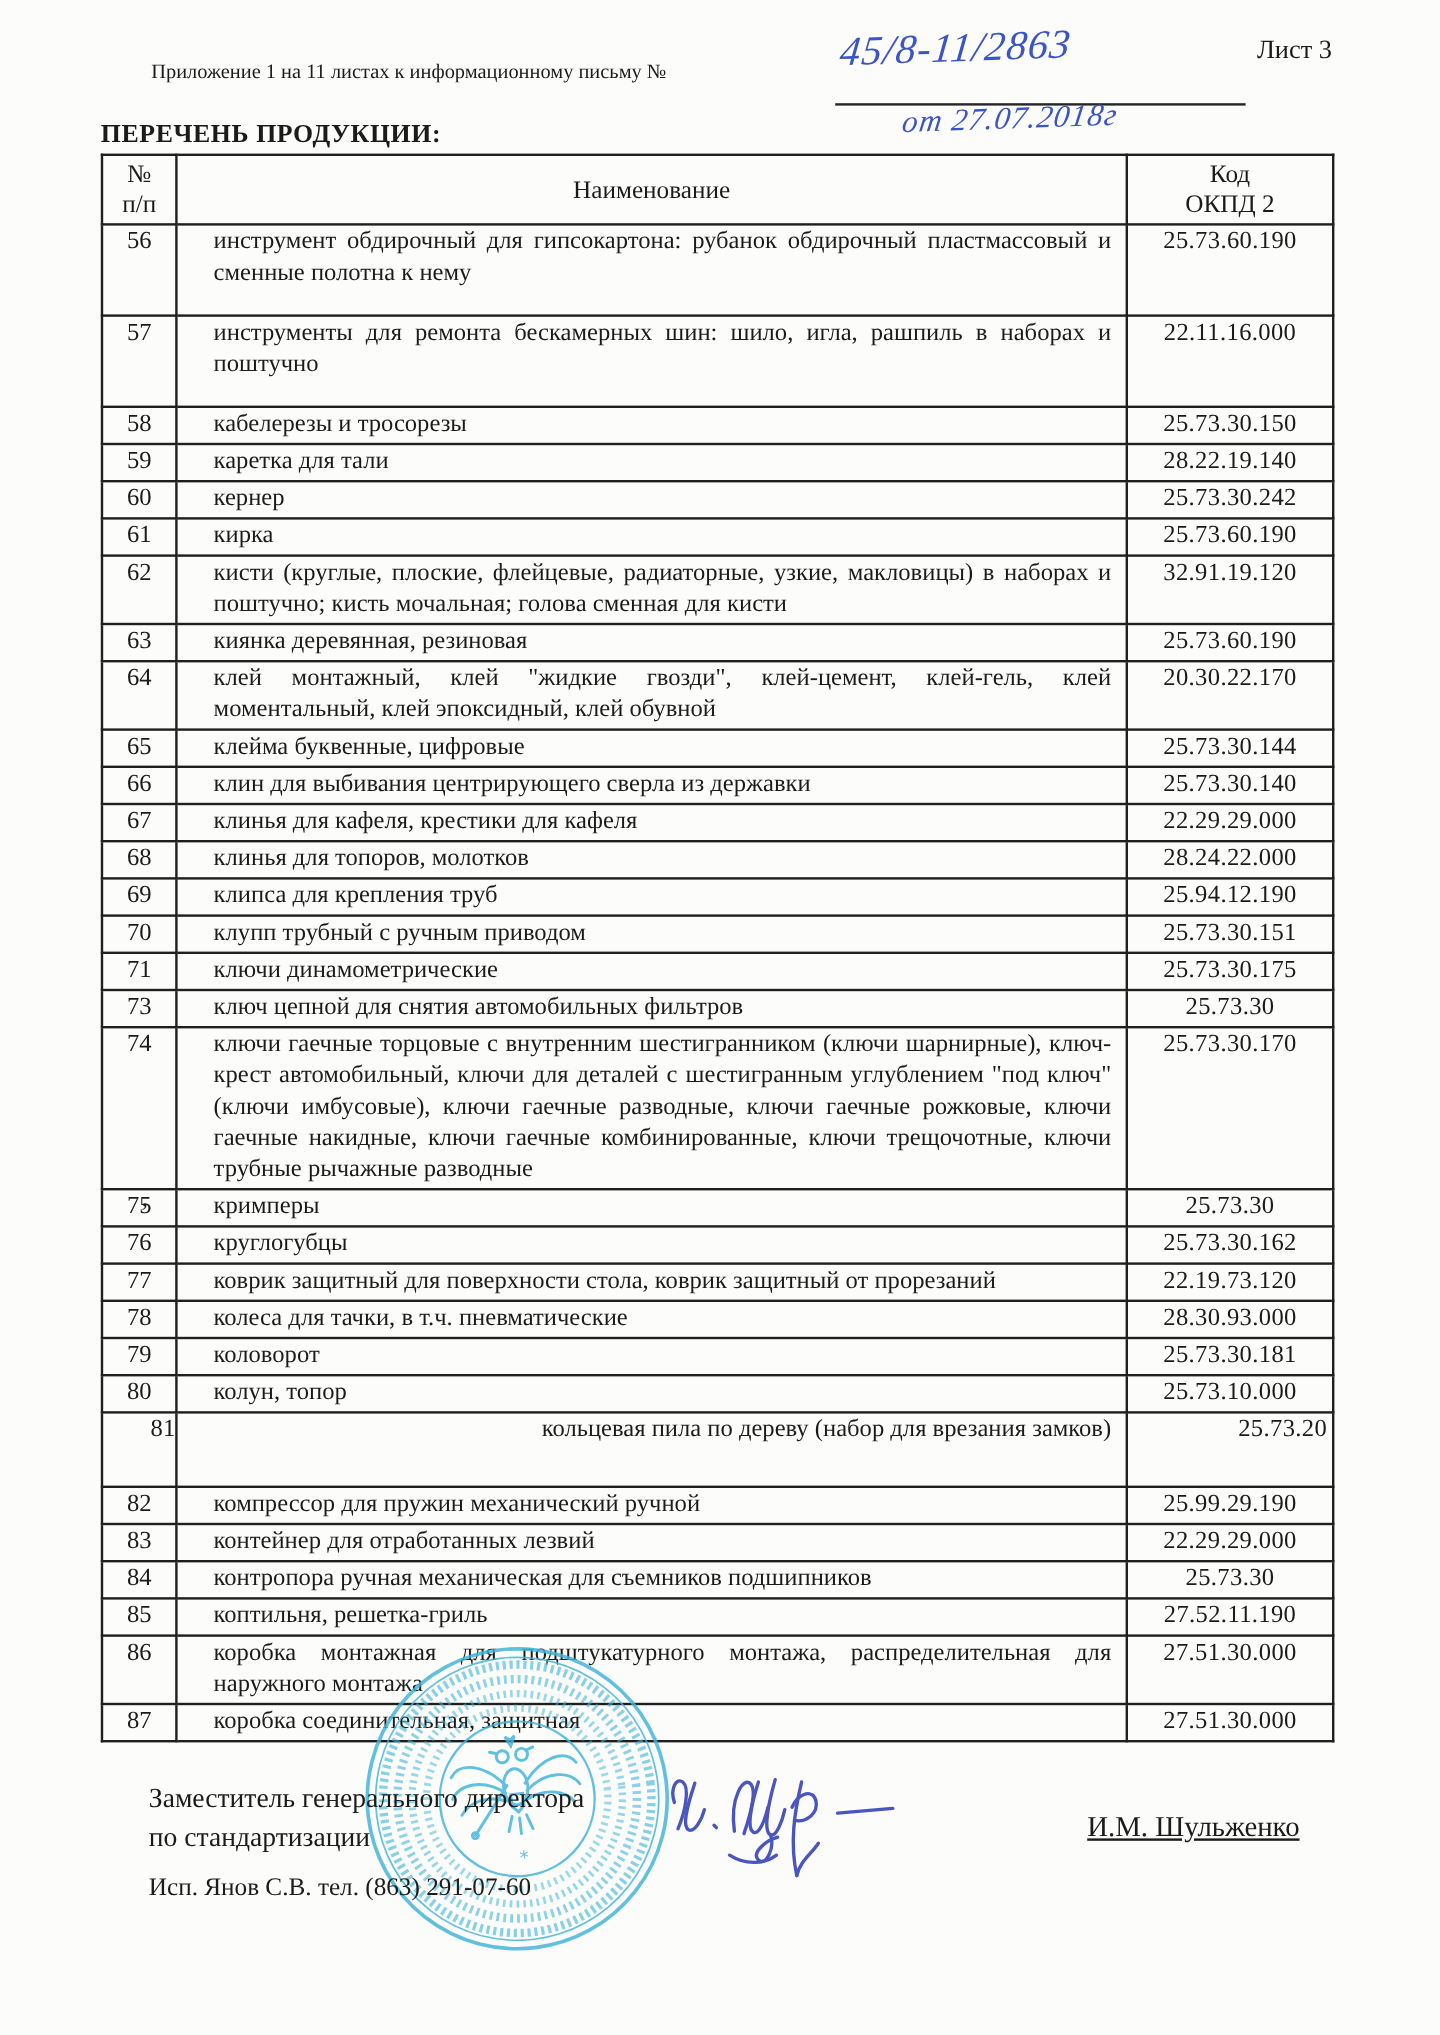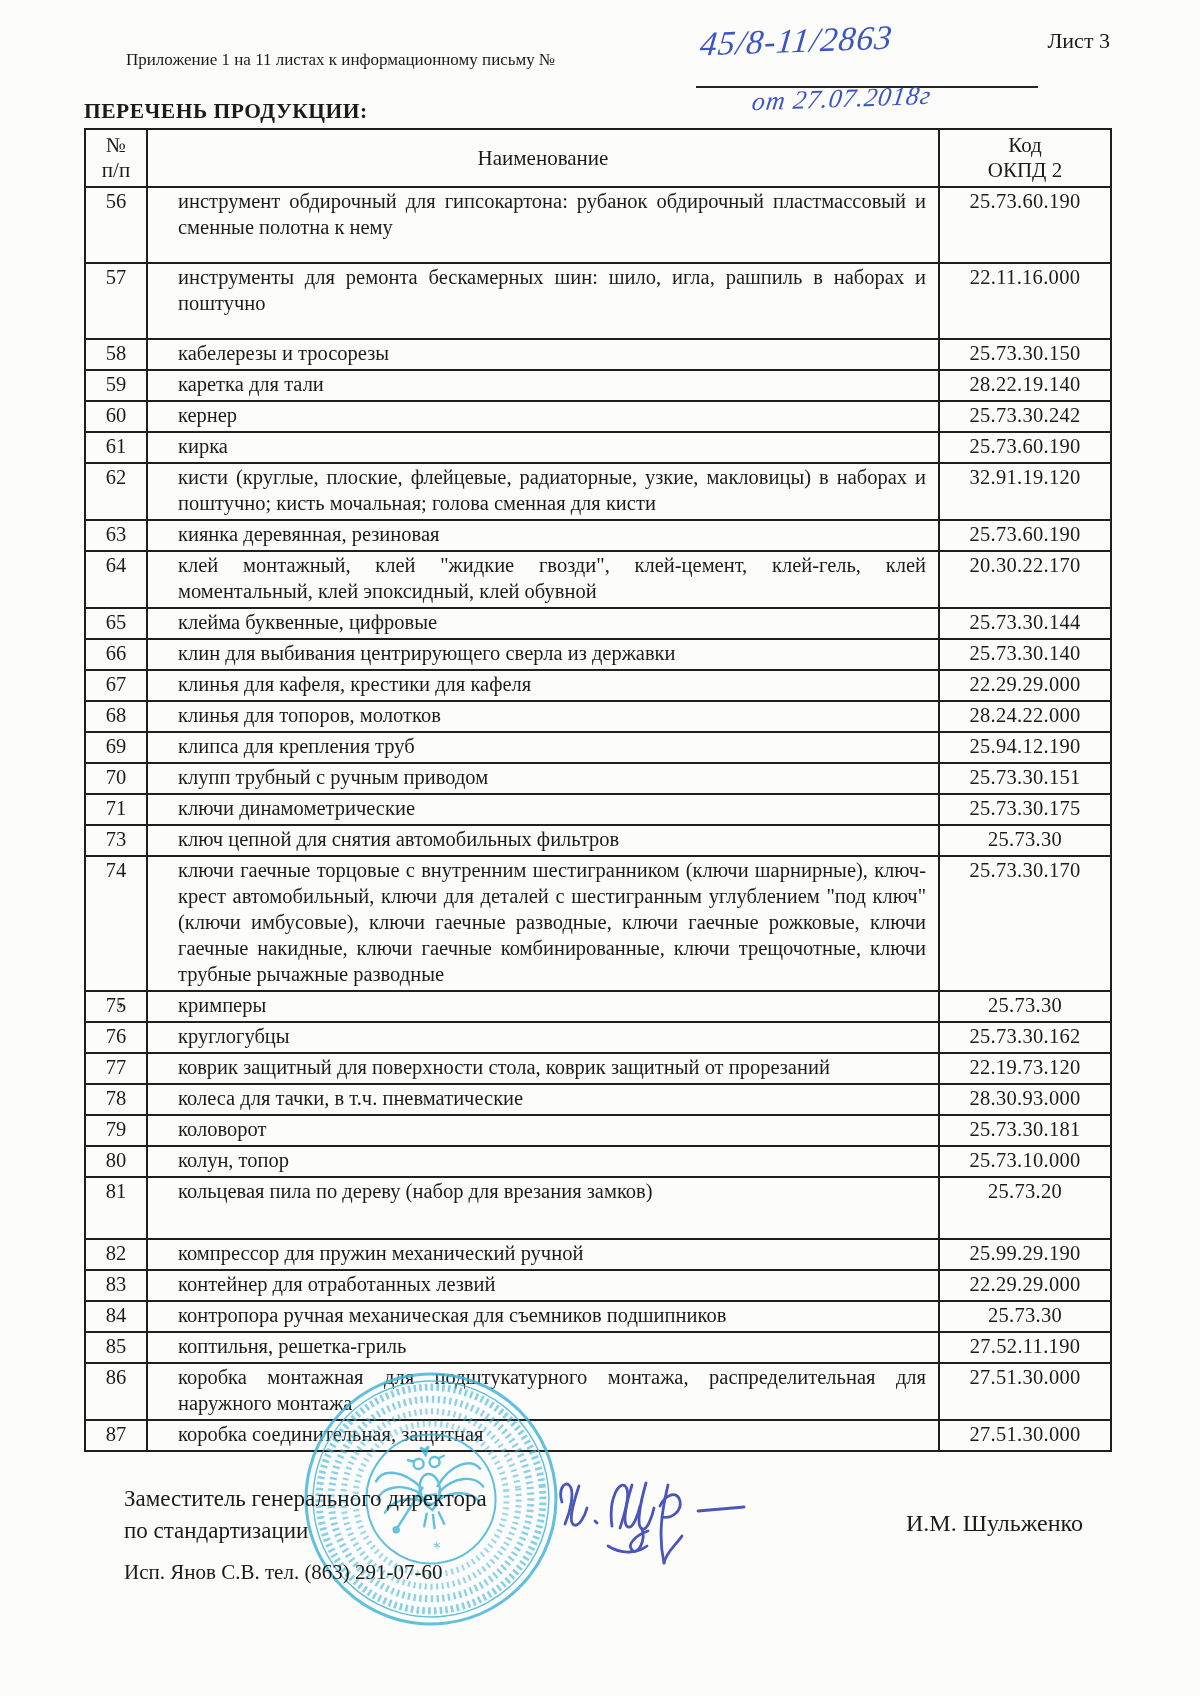--- a/index.html
+++ b/index.html
@@ -21,26 +21,26 @@
   .hw-underline{position:absolute;left:612px;top:86px;width:342px;height:2px;background:#262626;}
   .hw-date{position:absolute;left:668px;top:84px;font-size:26px;transform:rotate(-2deg) skewX(-10deg);white-space:nowrap;}
   .page-title{position:absolute;top:99px;left:0;width:100%;text-align:left;font-weight:bold;font-size:21.5px;letter-spacing:.5px;}
   table.products{border-collapse:collapse;width:1026px;table-layout:fixed;}
   table.products th,table.products td{border:2px solid #1f1f1f;}
   table.products th{font-weight:normal;font-size:21px;line-height:25px;padding:3px 2px;text-align:center;vertical-align:middle;}
   td.c-num{text-align:center;vertical-align:top;font-size:20.5px;padding:2px 0 2px 0;position:relative;margin-left:34px;}
   td.c-name{text-align:justify;vertical-align:top;font-size:20.5px;line-height:26px;padding:0 12px 3px 30px;margin-left:28px;}
   td.c-code{text-align:center;vertical-align:top;font-size:20.5px;padding:2px 4px;letter-spacing:.3px;margin-top:20px;}
   tr.pad1 td{padding-bottom:22px;}
-  tr.pad2 td{padding-bottom:34px;}
+  tr.pad2 td{padding-bottom:34px;text-align:right;}
   .stray{position:absolute;left:32px;top:128px;font-size:22px;color:#222;}
   .footer{position:relative;height:230px;font-size:23px;}
   .pos-line1{position:absolute;left:40px;top:34px;}
   .pos-line2{position:absolute;left:40px;top:66px;}
-  .signer-name{position:absolute;left:822px;top:58px;font-size:24px;}
+  .signer-name{position:absolute;left:822px;top:58px;font-size:24px;text-decoration:underline;}
   .executor{position:absolute;left:40px;top:108px;font-size:21px;}
   .signature{position:absolute;left:462px;top:14px;width:252px;height:120px;}
   .stamp{position:absolute;left:218px;top:-82px;width:258px;height:258px;opacity:.82;transform:rotate(-7deg);}
 </style>
 </head>
 <body>
 
 <div class="page">
   <div class="content">
 

